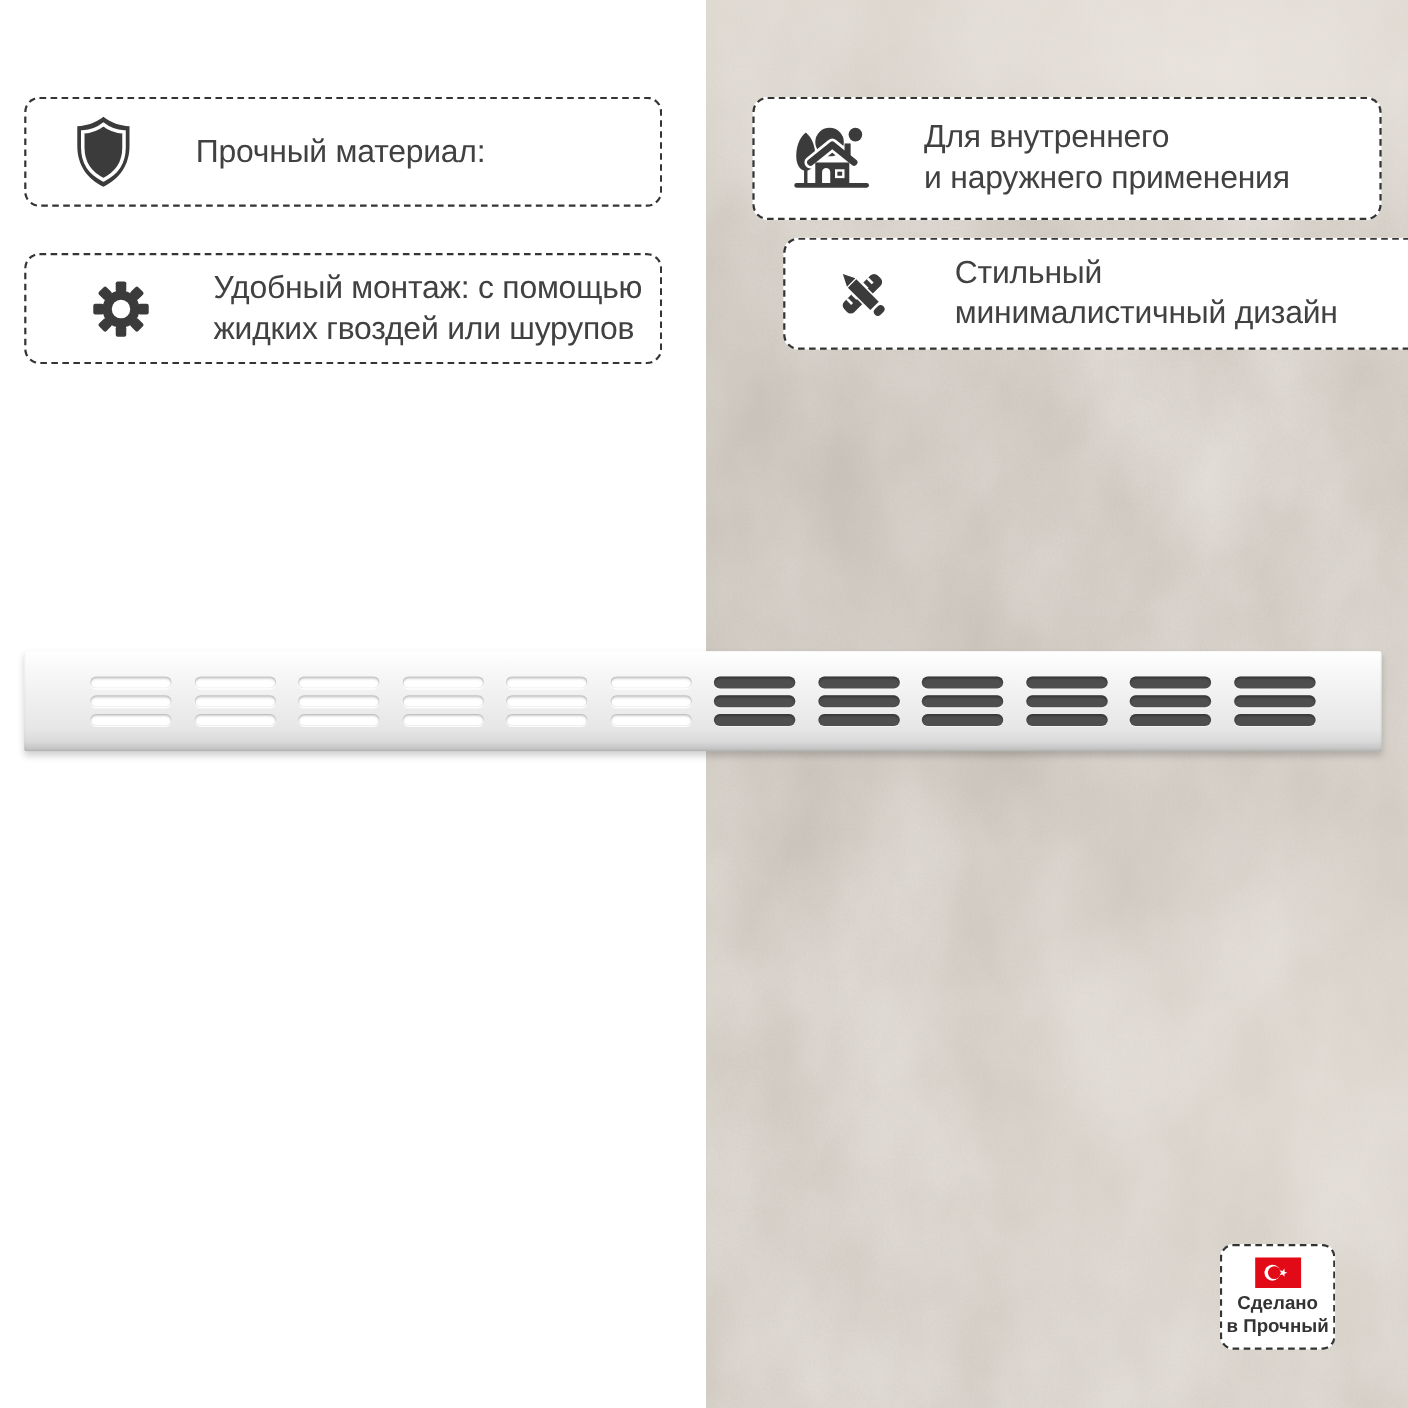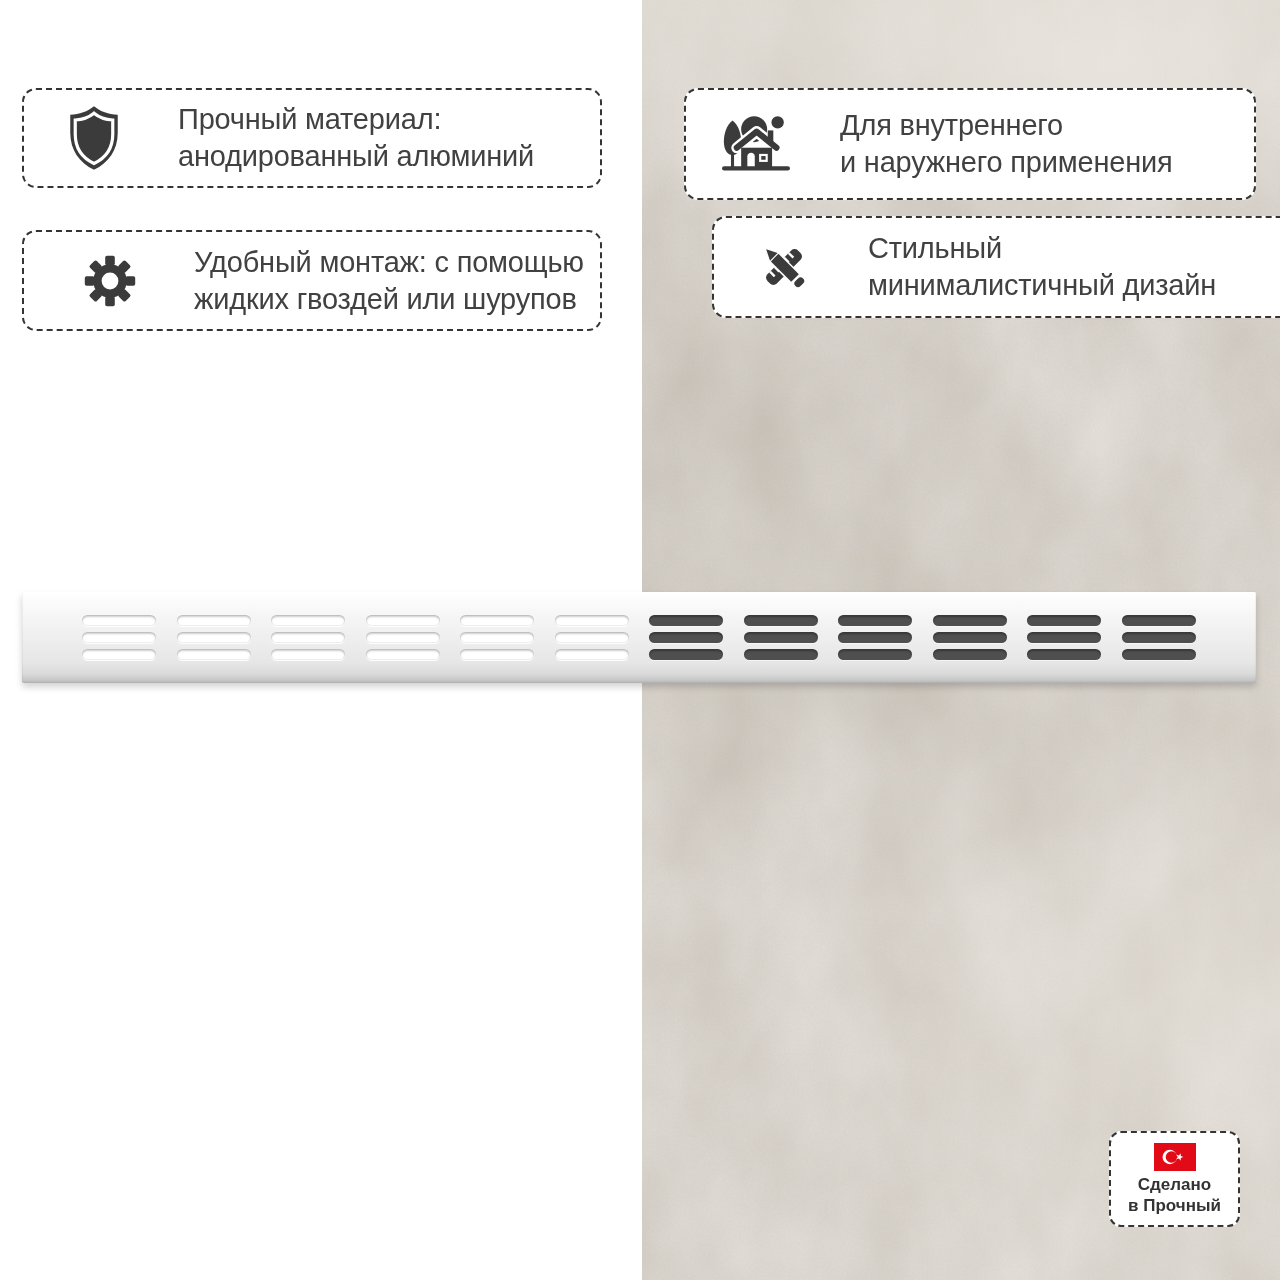--- a/index.html
+++ b/index.html
@@ -73,21 +73,21 @@
     box-shadow:inset 0 2px 2px rgba(0,0,0,0.20), inset 0 0 0 1px rgba(0,0,0,0.07),
                0 1px 0 rgba(255,255,255,0.9);
   }
   .slot-group.dark .slot{
     background:var(--dark-slot,#4f4f4f);
     box-shadow:inset 0 2px 2px rgba(0,0,0,0.30), 0 1px 0 rgba(255,255,255,0.55);
   }
 
   
   .badge{
-    position:absolute;left:1109px;top:1131px;width:131px;height:96px;
+    position:absolute;left:1109px;top:1131px;width:105px;height:96px;
     background:#ffffff;border:2px dashed var(--box-border,#353535);border-radius:12px;
     box-sizing:border-box;
     display:flex;flex-direction:column;align-items:center;justify-content:center;
     gap:3px;
   }
   .badge-flag{width:42px;height:28px;display:block;}
   .badge-text{
     text-align:center;font-weight:bold;font-size:17px;line-height:21px;
     color:#333333;
   }
@@ -121,21 +121,20 @@
 
   <div class="feature-box box-tl">
     <span class="feature-icon">
       <svg width="58" height="66" viewBox="0 0 100 114" fill="currentColor">
         <path d="M50 2 C61 11 75 16 91 17 L91 48 C91 78 75 100 50 112 C25 100 9 78 9 48 L9 17 C25 16 39 11 50 2 Z"></path>
         <path d="M50 2 C61 11 75 16 91 17 L91 48 C91 78 75 100 50 112 C25 100 9 78 9 48 L9 17 C25 16 39 11 50 2 Z" transform="translate(10.5,12.5) scale(0.79)" fill="currentColor" stroke="#ffffff" stroke-width="7"></path>
       </svg>
     </span>
     <div class="feature-text">
       <span>Прочный материал:</span>
-      <span>анодированный алюминий</span>
     </div>
   </div>
 
   <div class="feature-box box-bl">
     <span class="feature-icon">
       <svg width="60" height="60" viewBox="0 0 100 100" fill="currentColor">
         <g>
           <circle cx="50" cy="50" r="28"></circle>
           <g>
             <rect x="42" y="8" width="16" height="16" rx="3"></rect>

